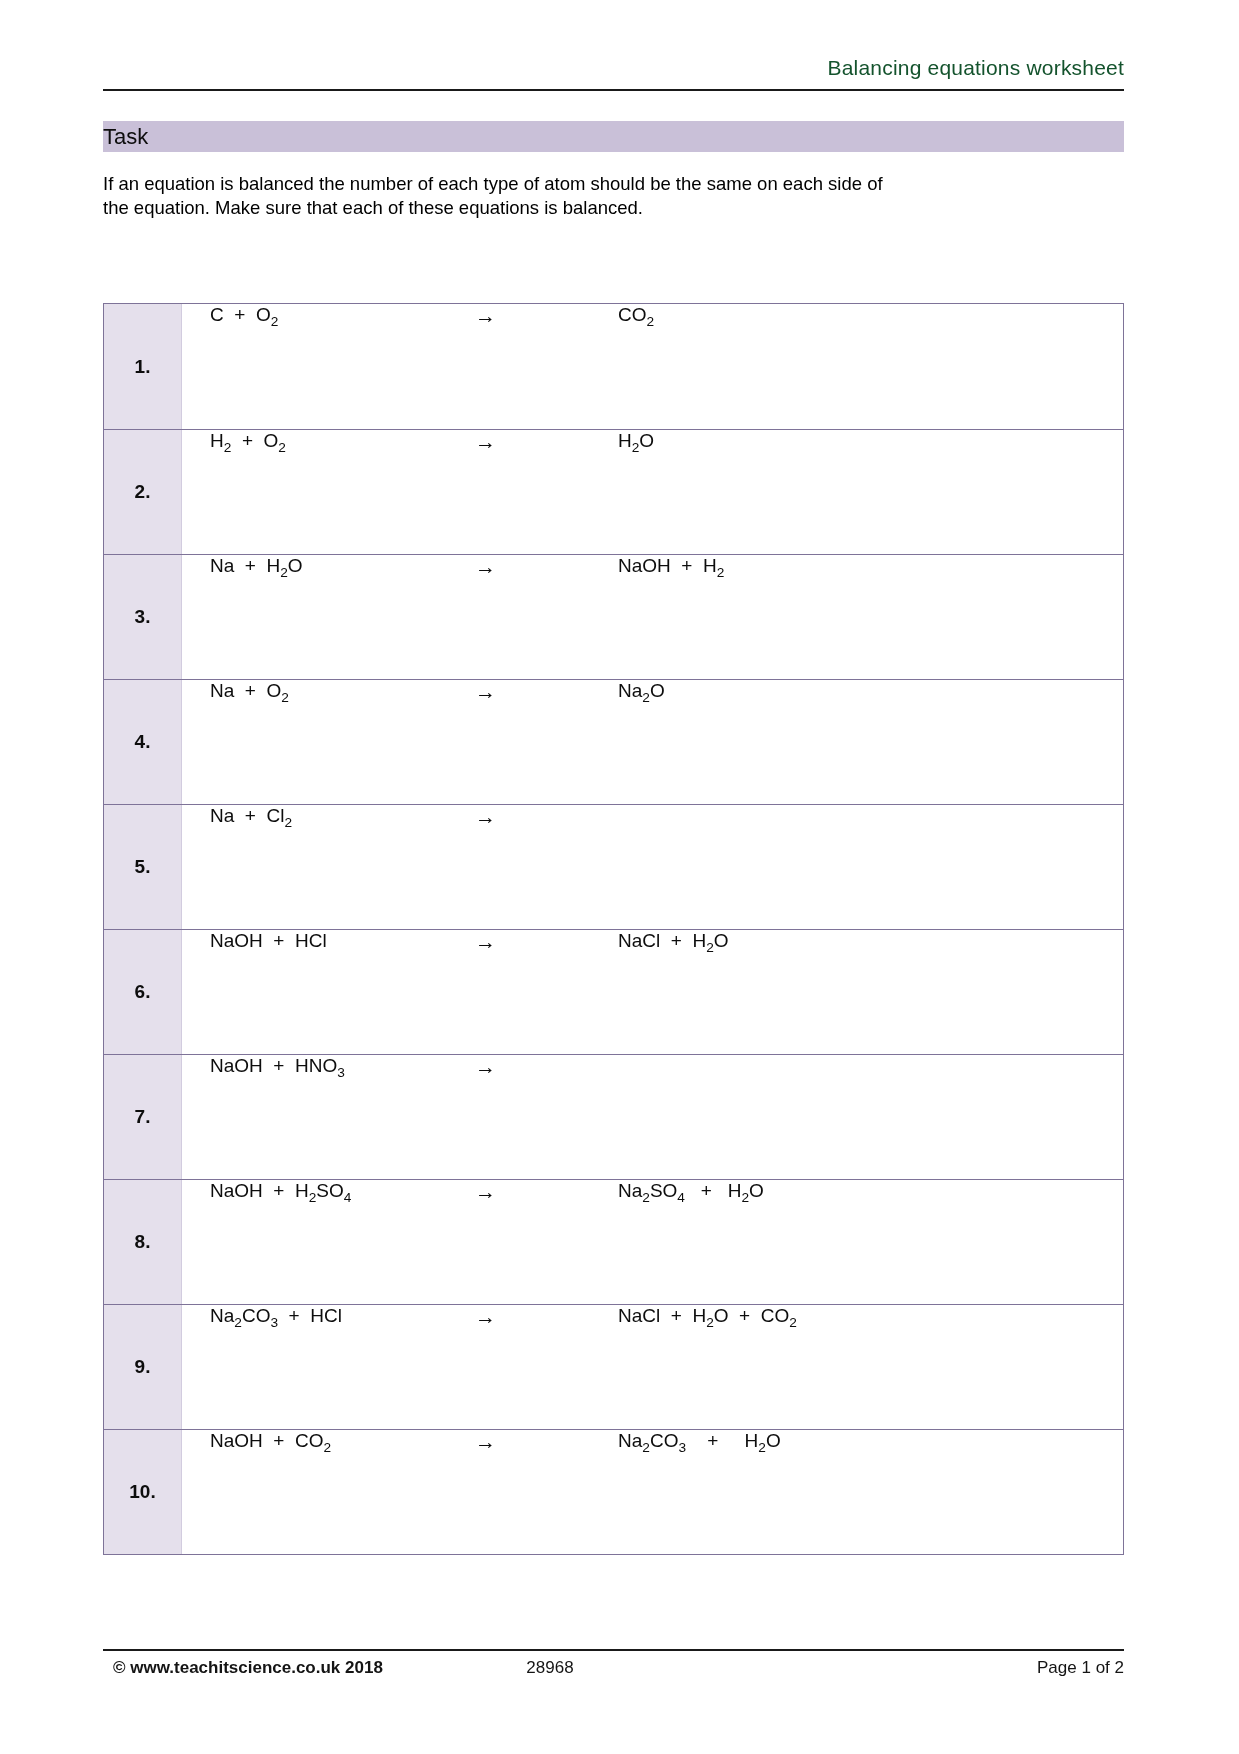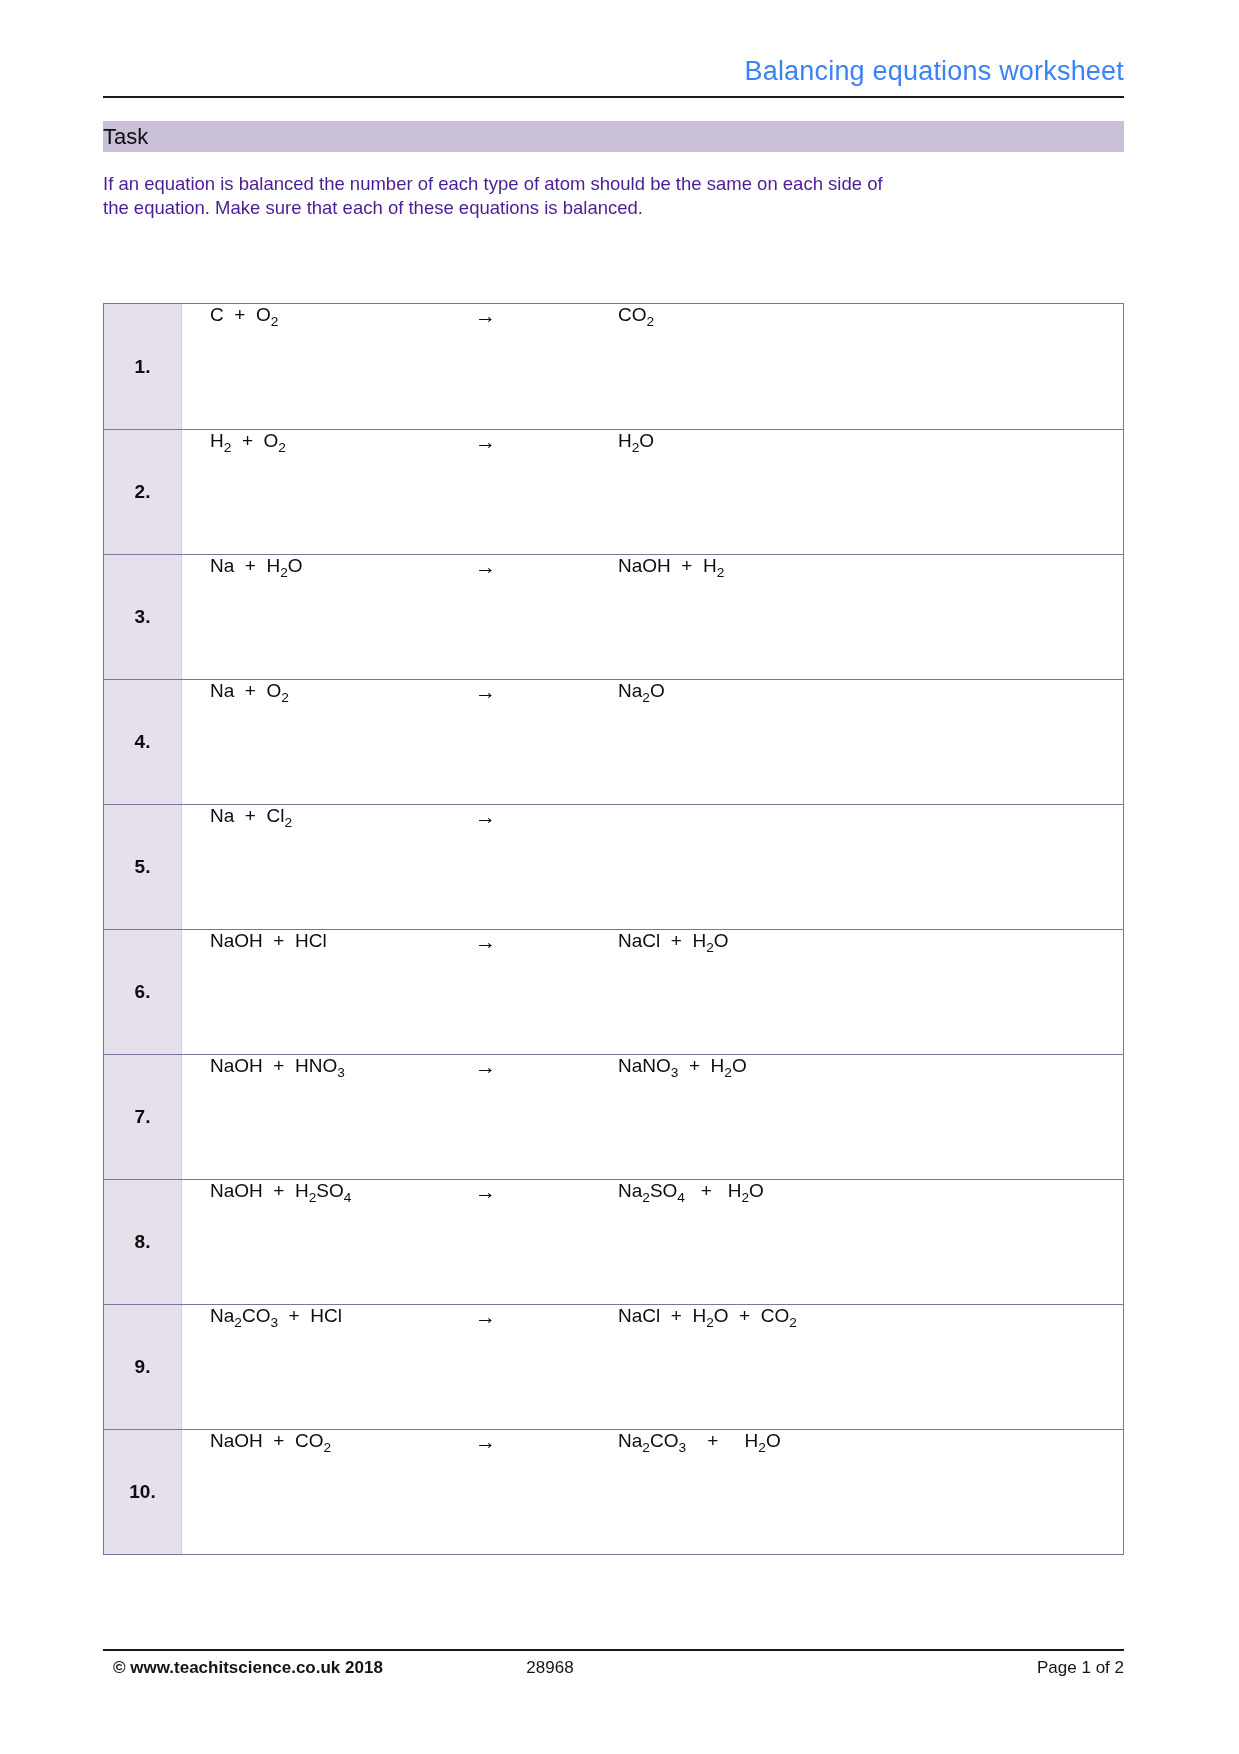--- a/index.html
+++ b/index.html
@@ -22,42 +22,42 @@
   }
 
   
   .header {
     top: 56px;
     border-bottom: 2px solid #1a1a1a;
     padding-bottom: 9px;
     text-align: right;
   }
   .header .title {
-    font-size: 27px;
+    font-size: 21px;
     letter-spacing: 0.2px;
-    color: #3b82f6;
+    color: #14532d;
   }
 
   
   .task-bar {
     top: 121px;
     height: 31px;
     line-height: 31px;
     background: var(--task-bar-bg, #c9c0d8);
     font-size: 22px;
     color: #0d0d0d;
   }
 
   
   .instructions {
     top: 172px;
     font-size: 18.5px;
     line-height: 24px;
     white-space: pre-line;
-    color: #4c1d95;
+    color: #000000;
   }
 
   
   .eq-table {
     top: 303px;
     border: 1.5px solid var(--table-border, #7e7398);
   }
   .eq-row {
     display: flex;
     height: 125px;
@@ -172,21 +172,20 @@
         <span class="arrow-cell">→</span>
         <span class="products">NaCl  +  H<sub>2</sub>O</span>
       </div>
     </div>
 
     <div class="eq-row">
       <div class="num-cell">7.</div>
       <div class="eq-cell">
         <span class="reactants">NaOH  +  HNO<sub>3</sub></span>
         <span class="arrow-cell">→</span>
-        <span class="products">NaNO<sub>3</sub>  +  H<sub>2</sub>O</span>
       </div>
     </div>
 
     <div class="eq-row">
       <div class="num-cell">8.</div>
       <div class="eq-cell">
         <span class="reactants">NaOH  +  H<sub>2</sub>SO<sub>4</sub></span>
         <span class="arrow-cell">→</span>
         <span class="products">Na<sub>2</sub>SO<sub>4</sub>   +   H<sub>2</sub>O</span>
       </div>

